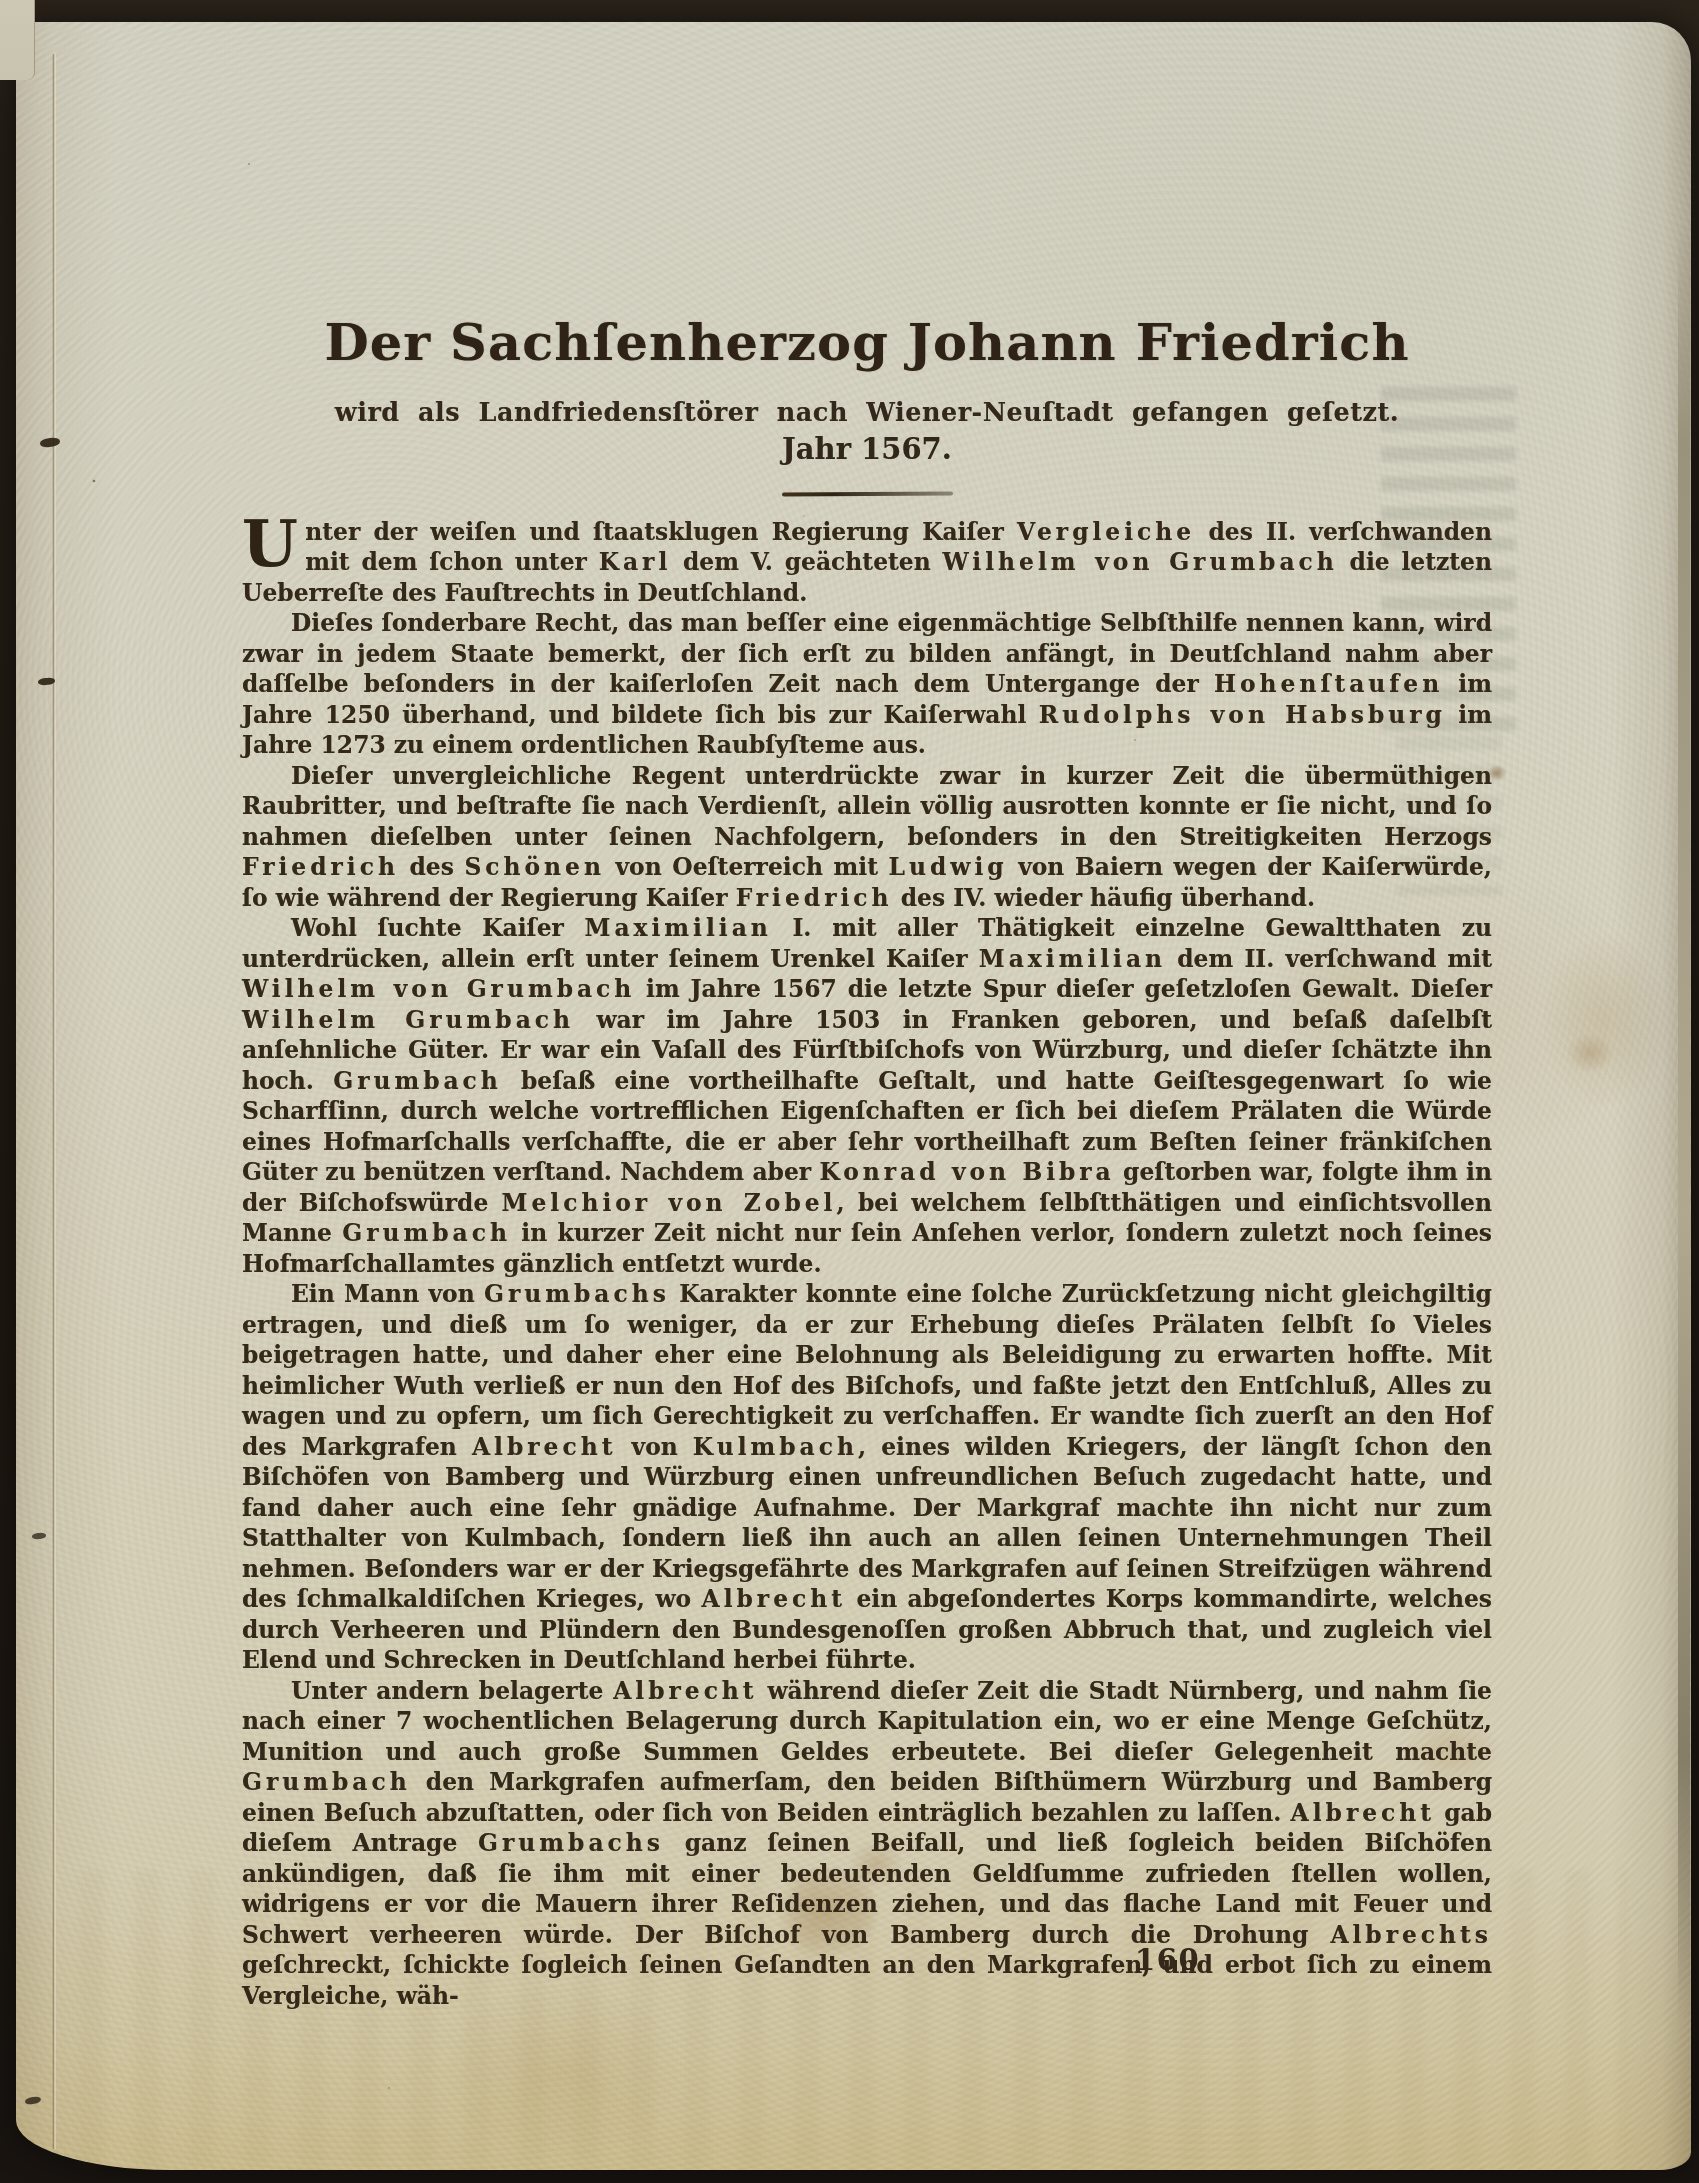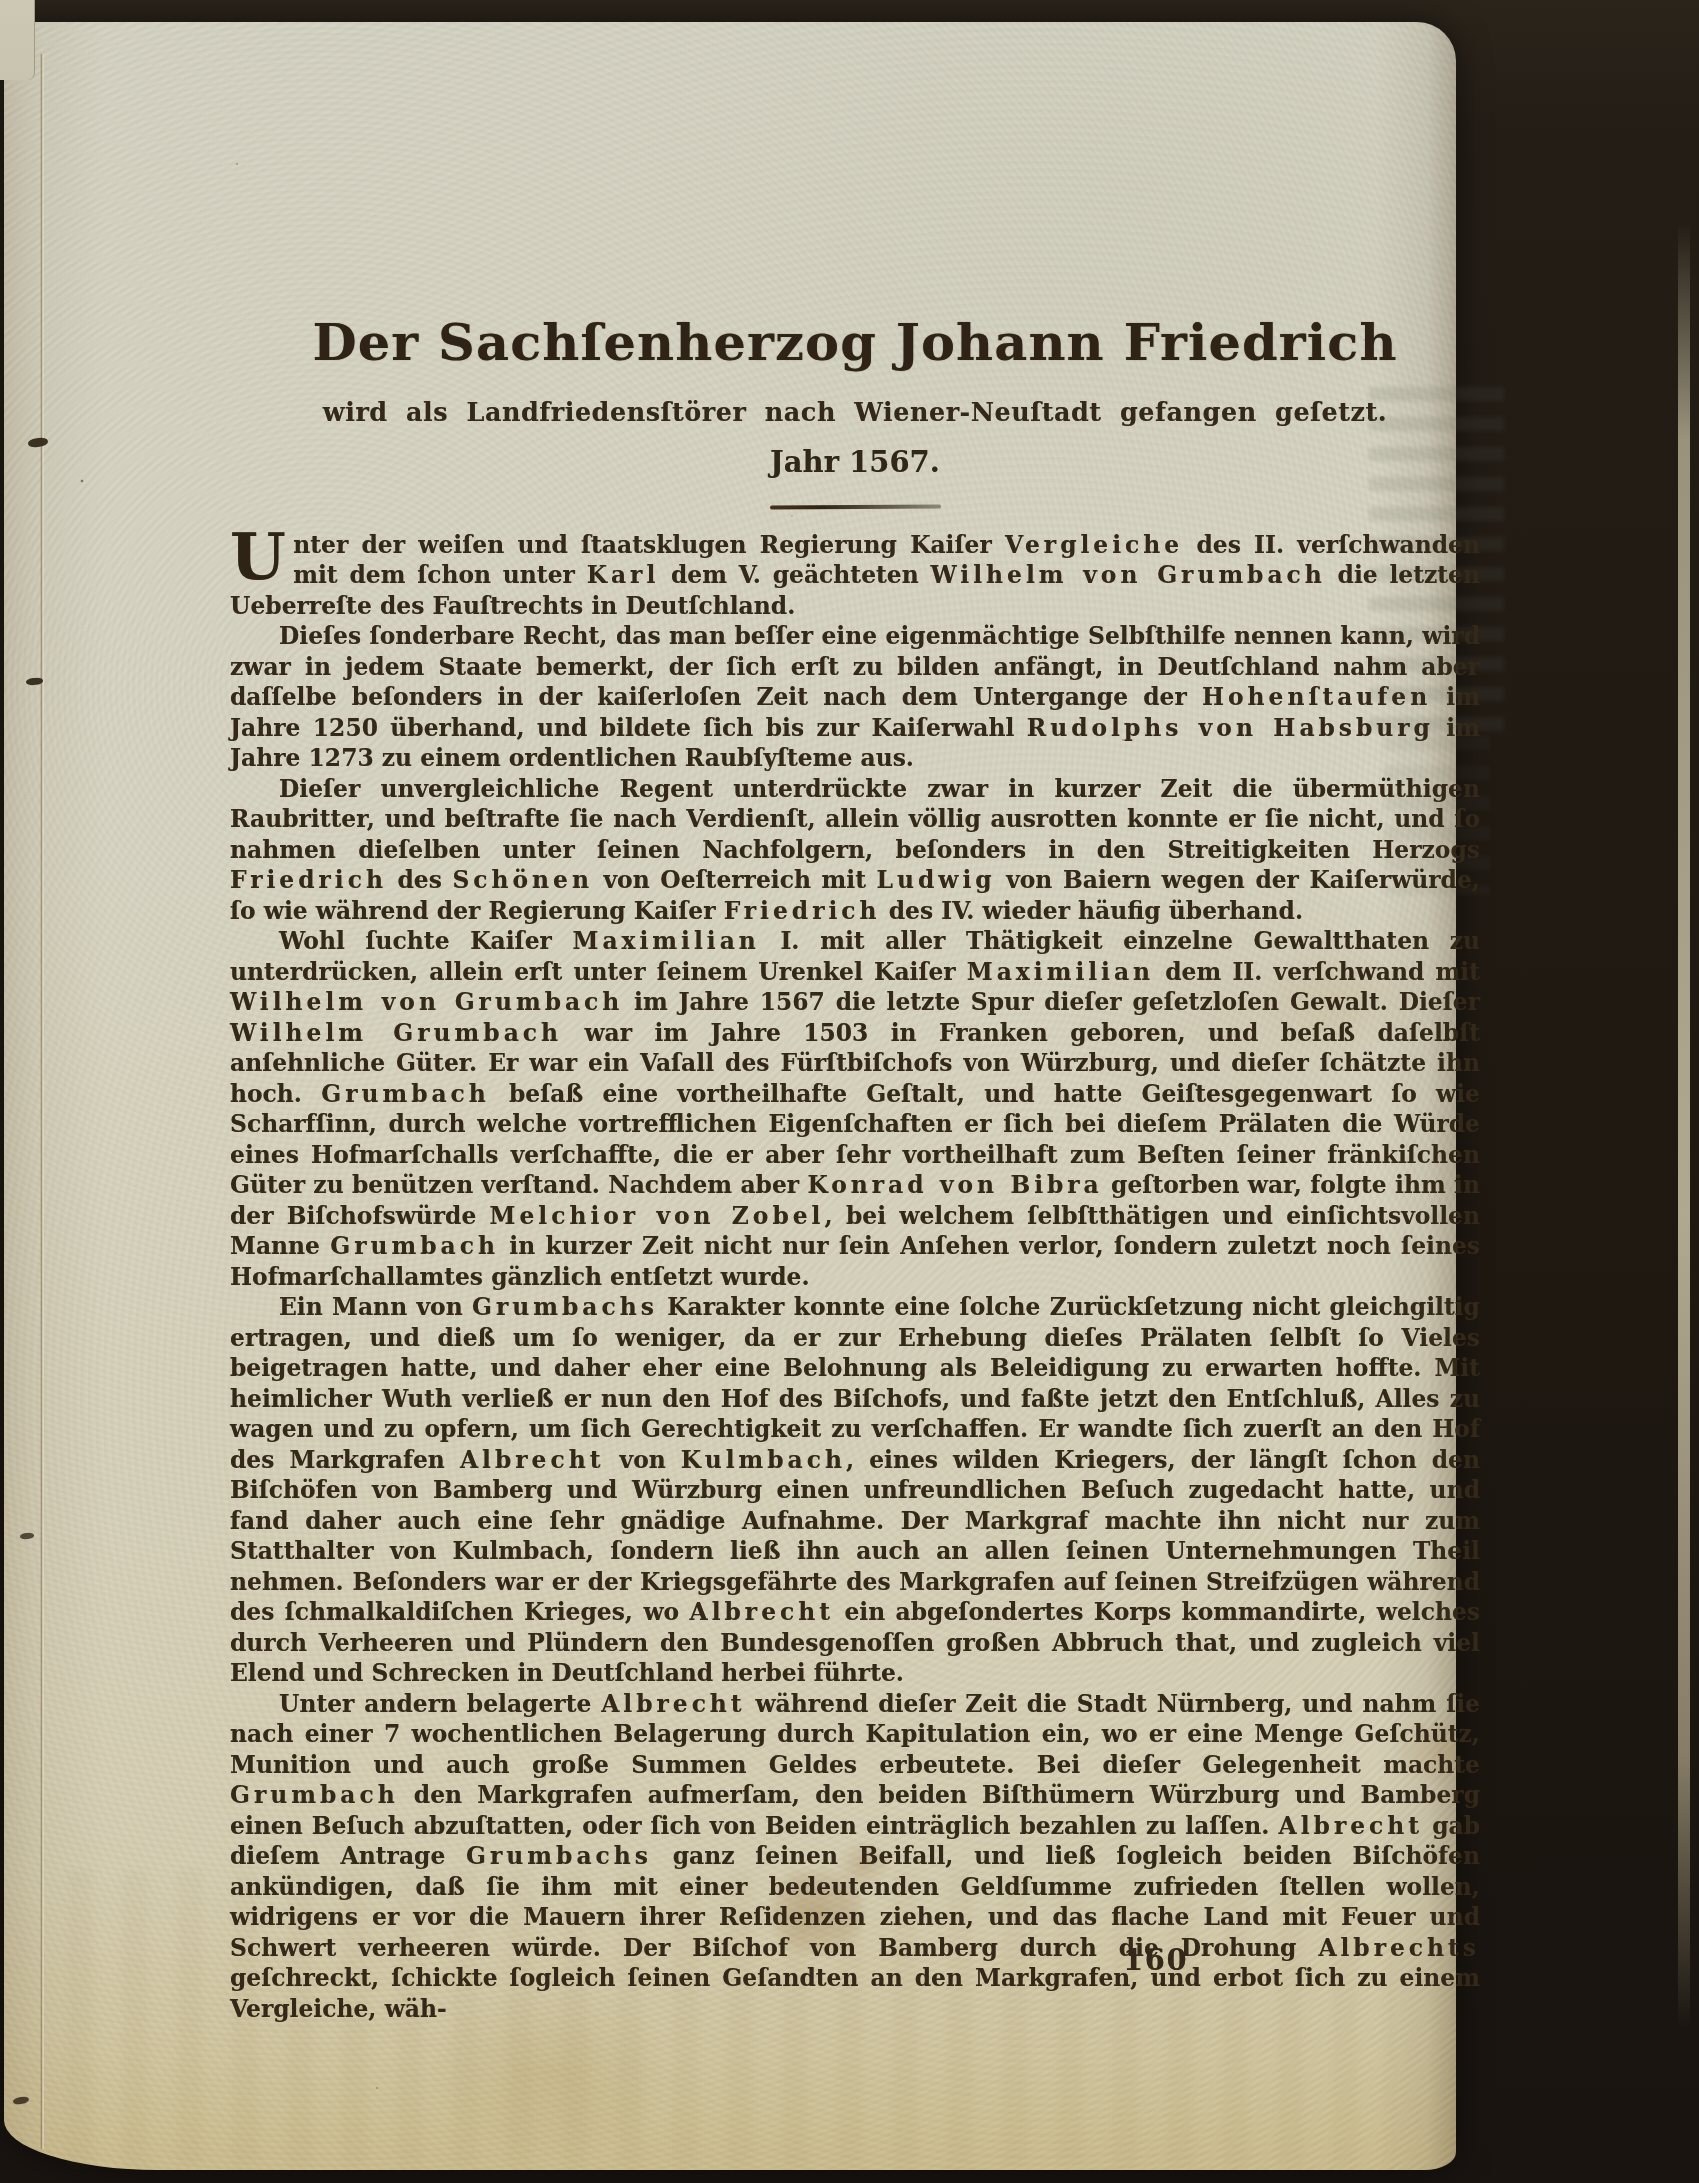--- a/index.html
+++ b/index.html
@@ -3,21 +3,21 @@
 <meta charset="utf-8">
 <style>
   html,body{margin:0;padding:0;}
   body{
     width:1699px;height:2183px;position:relative;overflow:hidden;
     background:linear-gradient(180deg,#2b241b 0%,#231d16 6%,#1e1811 60%,#191410 100%);
     font-family:"DejaVu Serif","Liberation Serif",serif;
   }
   
   .page{
-    position:absolute;left:4px;top:22px;width:1452px;height:2148px;
+    position:absolute;left:16px;top:22px;width:1675px;height:2148px;
     background:
       radial-gradient(743px 478px at 78% 8%, rgba(190,190,170,.20), transparent 70%),
       linear-gradient(90deg, rgba(125,105,70,.22) 0px, rgba(125,105,70,.08) 37px, rgba(0,0,0,0) 101px),
       linear-gradient(270deg, rgba(80,62,38,.30) 0px, rgba(80,62,38,.10) 29px, rgba(0,0,0,0) 80px),
       linear-gradient(0deg, rgba(186,156,82,.30) 0px, rgba(186,156,82,.12) 138px, rgba(0,0,0,0) 297px),
       linear-gradient(180deg,#d3d1c1 0%, #d6d3c1 40%, #d5cfb6 78%, #d2c9a6 100%);
     border-radius:2.1px 39px 32px 16px / 2.1px 39px 18px 10.6px;
     border-bottom-left-radius:154px 50px;
     box-shadow:0 0 32px rgba(0,0,0,.55);
   }
@@ -97,21 +97,21 @@
     font-family:"DejaVu Serif",serif;
     font-size:51px;line-height:1.15;letter-spacing:1.1px;
     color:#2e2316;text-shadow:0 0 1.1px rgba(46,35,22,.45);
   }
   .subtitle{
     margin-top:25px;text-align:center;font-weight:bold;
     font-size:25.5px;letter-spacing:0.5px;word-spacing:9px;
     color:#33281b;text-shadow:0 0 0.5px rgba(46,35,22,.4);
   }
   .year{
-    margin-top:18px;text-align:center;font-weight:bold;
+    margin-top:5px;text-align:center;font-weight:bold;
     font-size:29px;color:#31261a;text-shadow:0 0 0.5px rgba(46,35,22,.4);
   }
   .rule{
     width:171px;height:3.7px;margin:26.5px auto 0;
     background:linear-gradient(90deg,#43331d,#2f2414 30%,#33271573 98%);
     border-radius:2.1px;transform:rotate(-.4deg);
   }
   .body-text{
     margin-top:21px;
     font-size:23.4px;line-height:30.5px;font-weight:bold;

